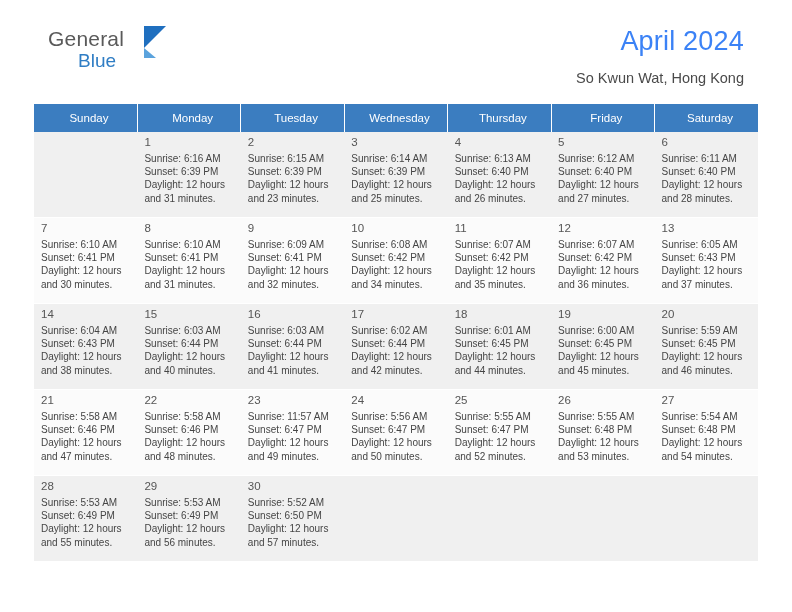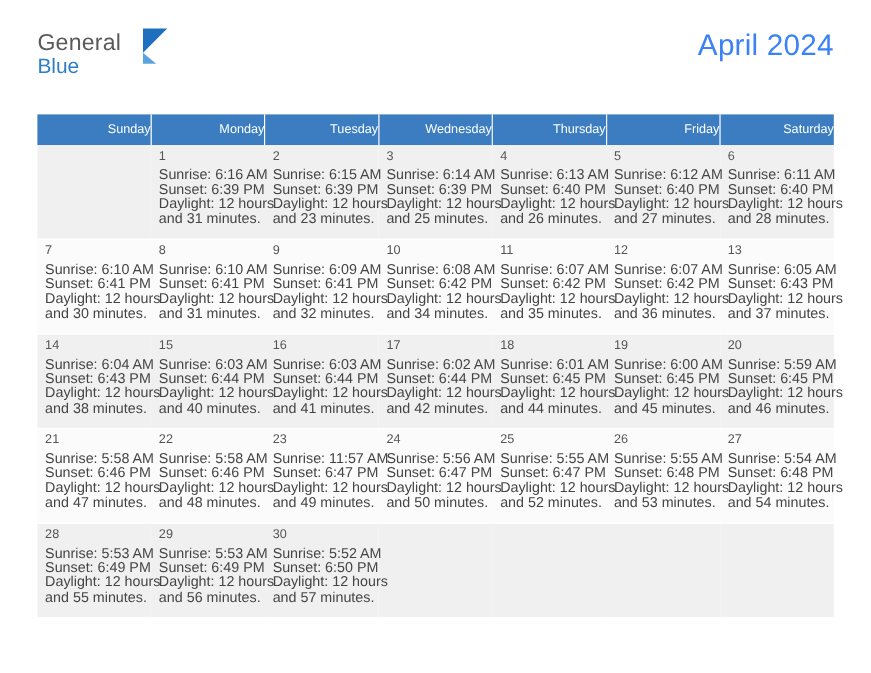--- a/index.html
+++ b/index.html
@@ -12,21 +12,21 @@
     background: #ffffff;
     font-family: "Liberation Sans", sans-serif;
     color: #404040;
     overflow: hidden;
   }
   .page {
     position: relative;
     width: 792px;
     height: 612px;
     box-sizing: border-box;
-    padding: 0 34px;
+    padding: 0 48px;
   }
   
   .header {
     position: relative;
     height: 72px;
   }
   .logo {
     position: absolute;
     left: 0;
     top: 28px;
@@ -35,20 +35,21 @@
   .logo-general {
     font-size: 21px;
     color: #5a5a5a;
     letter-spacing: 0.2px;
   }
   .logo-blue {
     font-size: 19px;
     color: #2f7dc4;
     display: block;
     margin-top: 2px;
+    margin-left: 30px;
   }
   .logo-mark {
     position: absolute;
     left: 96px;
     top: -2px;
     width: 0;
     height: 0;
     border-left: 22px solid #1f6fbf;
     border-bottom: 22px solid transparent;
   }
@@ -84,21 +85,21 @@
     top: 104px;
     width: 724px;
     border-collapse: collapse;
     table-layout: fixed;
   }
   .calendar th {
     background: #3b7dc0;
     color: #ffffff;
     font-size: 11.5px;
     font-weight: normal;
-    text-align: right;
+    text-align: center;
     padding: 5px 0 5px 7px;
     border-right: 1px solid #ffffff;
     height: 18px;
   }
   .calendar th:last-child { border-right: none; margin-top: 33px; }
   .calendar td {
     vertical-align: top;
     height: 85px;
     padding: 0;
     border-bottom: 1px solid #ffffff;
@@ -110,39 +111,40 @@
   }
   .cell.shaded { background: #f0f0f0; }
   .cell.plain { background: #fbfbfb; }
   .daynum {
     font-size: 11.5px;
     color: #555555;
     margin-bottom: 3px;
     line-height: 13px;
   }
   .info {
-    font-size: 13px;
+    font-size: 10px;
     color: #454545;
     line-height: 13.2px;
   }
   .info div { white-space: nowrap; }
 </style>
 </head>
 <body>
 
 <div class="page">
 
   <div class="header">
     <div class="logo">
       <span class="logo-general">General</span>
       <span class="logo-blue">Blue</span>
       <span class="logo-mark"></span>
       <span class="logo-mark-2"></span>
     </div>
     <div class="title">April 2024</div>
+    <div class="subtitle">So Kwun Wat, Hong Kong</div>
   </div>
 
   <table class="calendar">
     <thead>
       <tr>
         <th>Sunday</th>
         <th>Monday</th>
         <th>Tuesday</th>
         <th>Wednesday</th>
         <th>Thursday</th>

